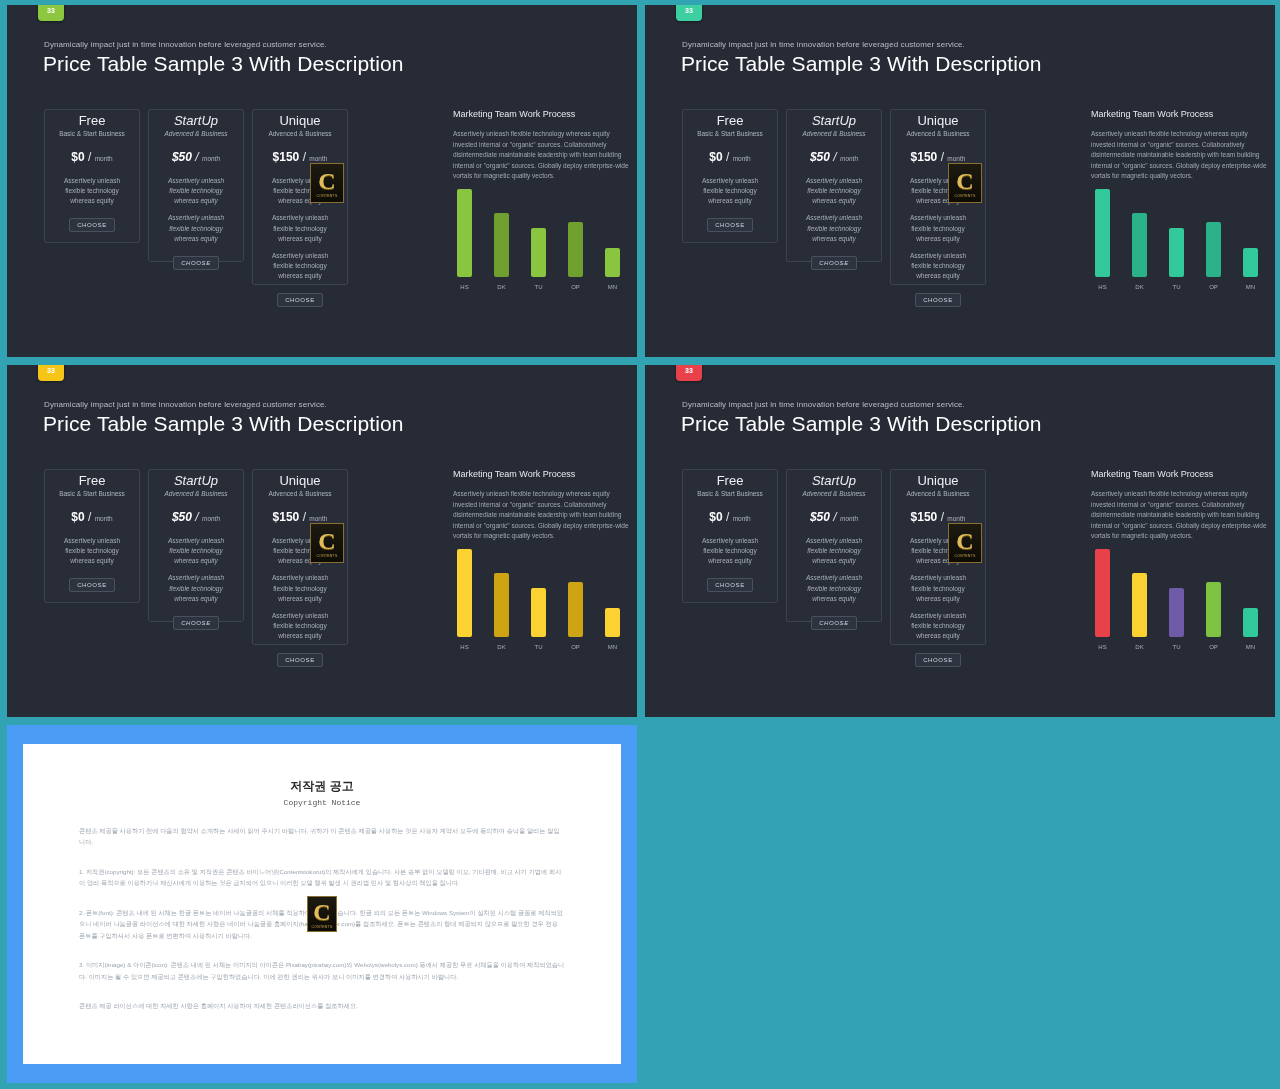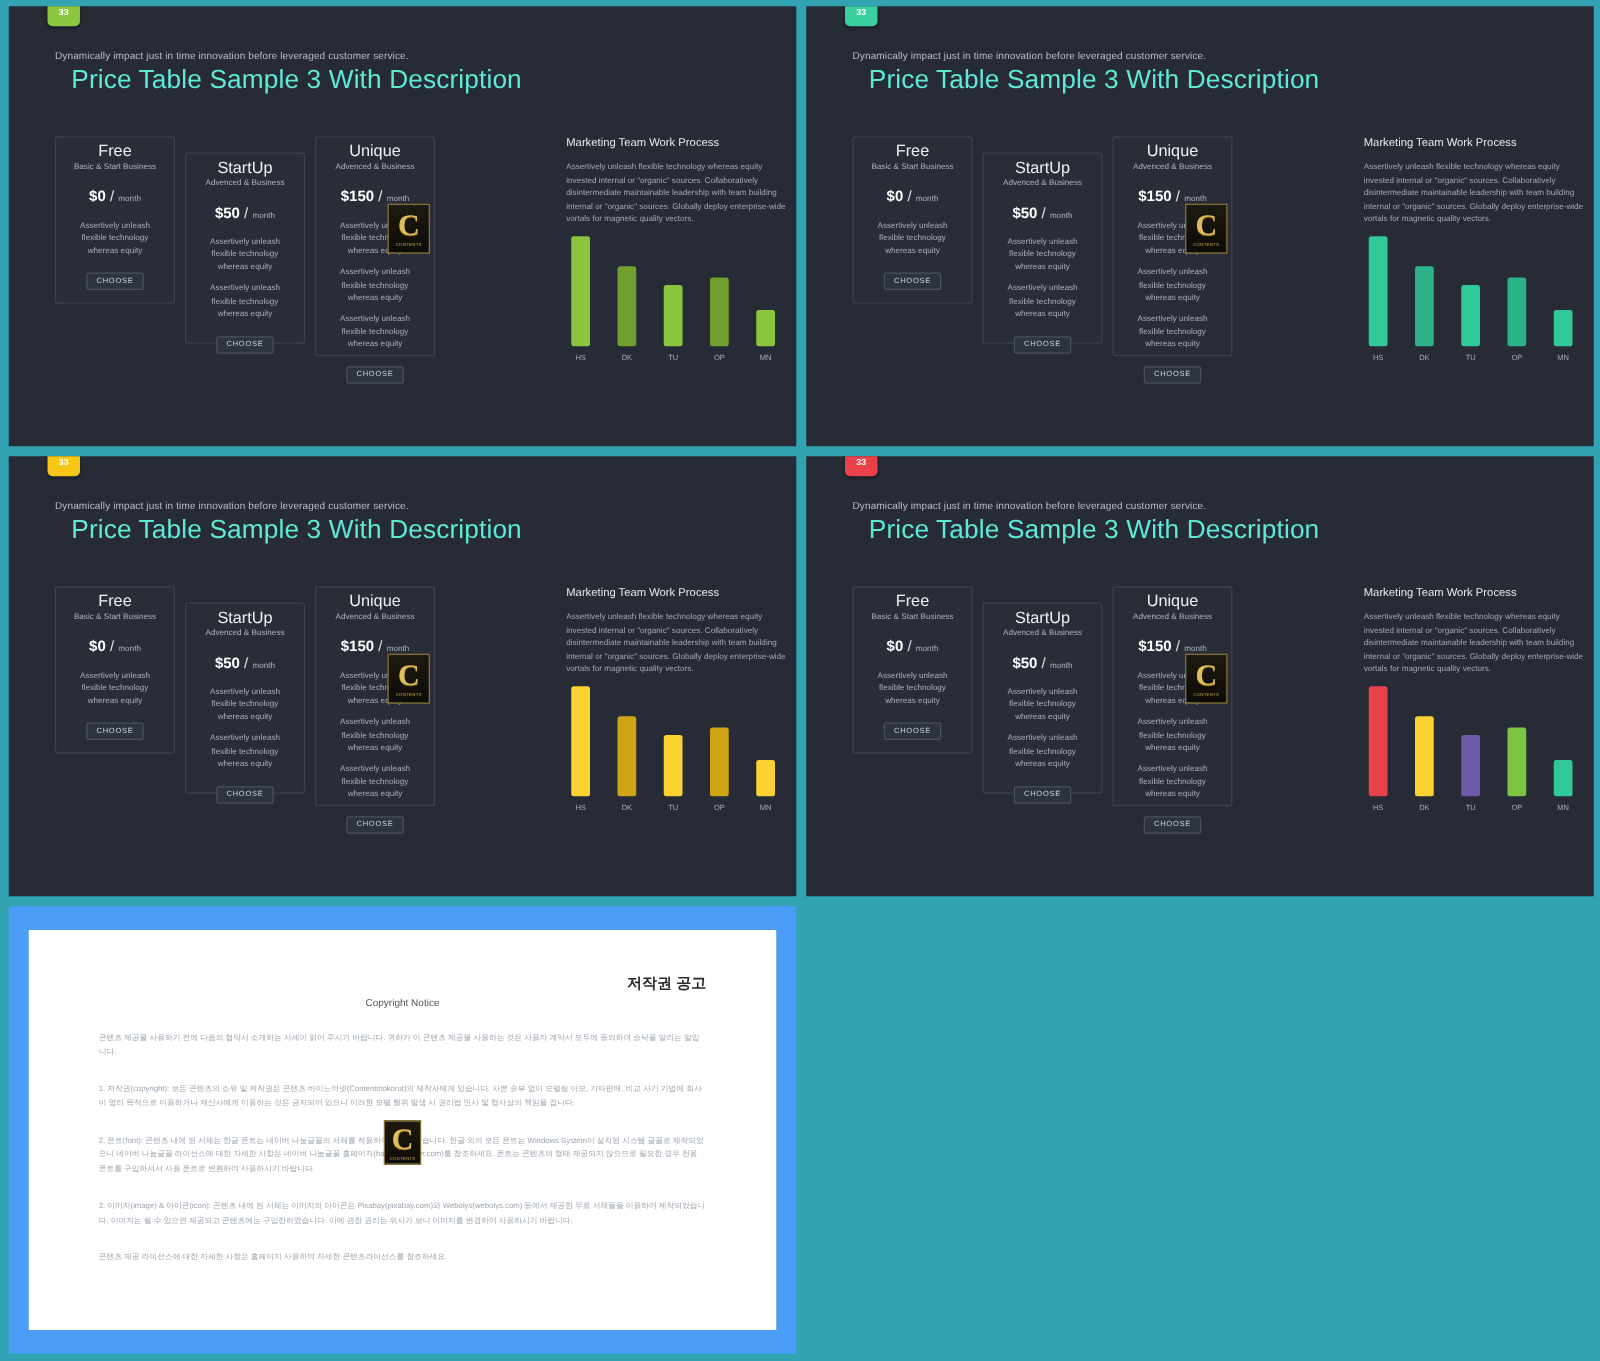--- a/index.html
+++ b/index.html
@@ -32,37 +32,37 @@
     letter-spacing: .2px;
     box-shadow: 0 1px 3px rgba(0,0,0,.4);
   }
 
   .kicker {
     position: absolute; left: 37px; top: 35px;
     font-size: 8px; color: #b9bec9; letter-spacing: .1px;
     white-space: nowrap;
   }
   .headline {
-    position: absolute; left: 50px; top: 47px;
-    font-size: 21px; color: #5eead4; font-weight: 400;
+    position: absolute; left: 36px; top: 47px;
+    font-size: 21px; color: #ffffff; font-weight: 400;
     letter-spacing: .1px; white-space: nowrap;
   }
 
   
   .cards { position: absolute; left: 37px; top: 104px; }
   .card {
     position: absolute;
     border: 1px solid #3c424e;
     background: #282d38;
     border-radius: 2px;
     text-align: center;
     padding-top: 4px;
   }
   .card.c1 { left: 0px;   top: 0px;  width: 96px;  height: 134px; }
-  .card.c2 { left: 104px; top: 13px;  width: 96px;  height: 153px; }
+  .card.c2 { left: 104px; top: 0px;  width: 96px;  height: 153px; font-style: italic; }
   .card.c3 { left: 208px; top: 0px;  width: 96px;  height: 176px; }
 
   .card-title { font-size: 13px; color: #eef0f4; font-weight: 400; line-height: 1.1; }
   .card-sub   { font-size: 6.5px; color: #aeb4c0; margin-top: 2px; }
   .card-price { margin-top: 13px; font-size: 12px; color: #ffffff; font-weight: bold; }
   .card-price .per { font-weight: normal; color: #dfe3ea; }
   .card-price .mo  { font-size: 6.5px; color: #aeb4c0; font-weight: normal; }
   .feat-list { margin-top: 12px; }
   .feat { font-size: 6.5px; color: #a9afbb; line-height: 1.55; padding: 0 8px; }
   .feat + .feat { margin-top: 7px; }
@@ -113,22 +113,22 @@
     background: #4a9cf5;
     padding: 19px 16px;
   }
   .doc-page {
     width: 100%; height: 100%;
     background: #ffffff;
     padding: 34px 56px;
     position: relative;
     overflow: hidden;
   }
-  .doc-h1 { text-align: right; font-size: 12px; color: #2a2a2a; font-weight: bold; }
-  .doc-h2 { text-align: center; font-size: 8px; color: #555; margin-top: 3px; }
+  .doc-h1 { text-align: center; font-size: 12px; color: #2a2a2a; font-weight: bold; }
+  .doc-h2 { text-align: center; font-size: 8px; color: #555; margin-top: 3px; font-family: Liberation Mono, monospace; }
   .doc-p  { font-size: 6.2px; color: #9aa3ad; line-height: 1.85; margin-top: 18px; }
   .doc-wm {
     position: absolute; left: 50%; top: 152px; transform: translateX(-50%);
     width: 30px; height: 36px;
   }
   .teal-fill {
     position: absolute; left: 641px; top: 725px;
     width: 634px; height: 358px; background: #32a3b3;
   }
 </style>

